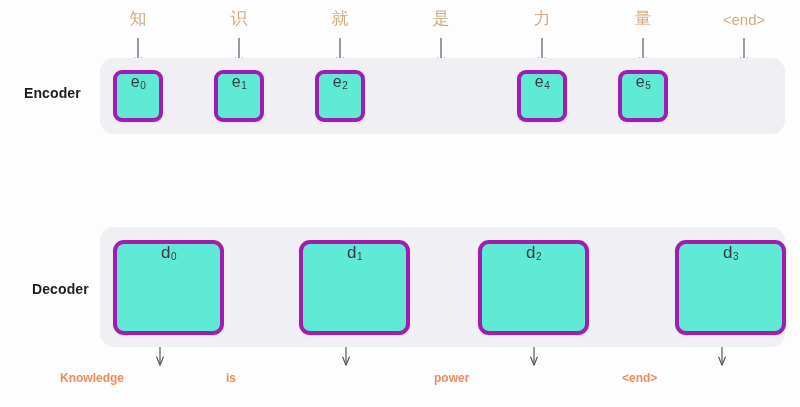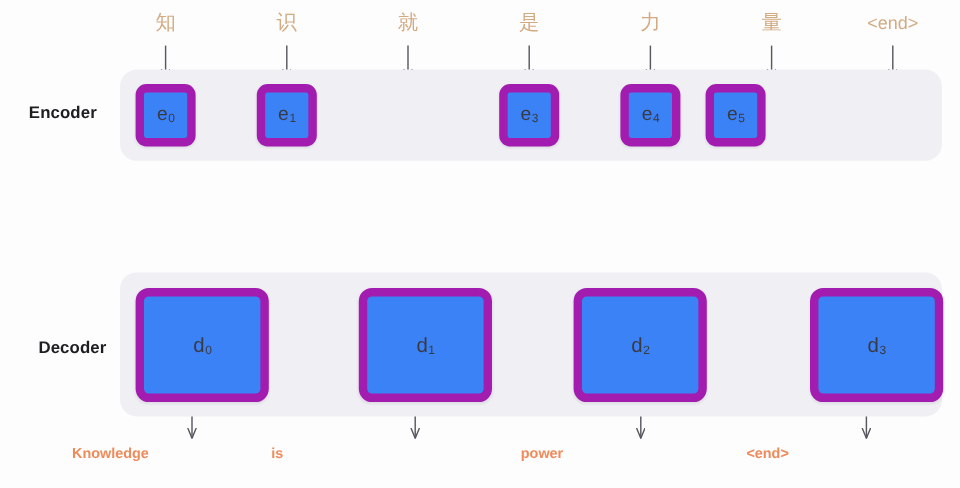--- a/index.html
+++ b/index.html
@@ -46,26 +46,25 @@
   #decoder-band {
     left: 100px;
     top: 227px;
     width: 685px;
     height: 120px;
   }
 
   
   .cell {
     position: absolute;
-    background: #3b82f6;
-    border: 7px solid #a21caf;
+    background: #5eead4;
+    border: 4px solid #a21caf;
     border-radius: 9px;
     box-shadow: 0 1px 2px rgba(60,60,80,0.10);
     display: flex;
-    align-items: center;
     justify-content: center;
     box-sizing: border-box;
   }
   .cell-text {
     font-size: 16px;
     color: #3a3a42;
     font-family: "Liberation Sans", "DejaVu Sans", sans-serif;
     line-height: 1;
     white-space: nowrap;
   }
@@ -179,27 +178,27 @@
   <div class="token-in" style="left:542px">力</div>
   <div class="token-in" style="left:643px">量</div>
   <div class="token-in latin" style="left:744px">&lt;end&gt;</div>
 
   <div class="cell enc-cell" style="left:113px">
     <span class="cell-text"><span>e</span><sub>0</sub></span>
   </div>
   <div class="cell enc-cell" style="left:214px">
     <span class="cell-text"><span>e</span><sub>1</sub></span>
   </div>
-  <div class="cell enc-cell" style="left:416px">
-    <span class="cell-text"><span>e</span><sub>3</sub></span>
+  <div class="cell enc-cell" style="left:315px">
+    <span class="cell-text"><span>e</span><sub>2</sub></span>
   </div>
   <div class="cell enc-cell" style="left:517px">
     <span class="cell-text"><span>e</span><sub>4</sub></span>
   </div>
-  <div class="cell enc-cell" style="left:588px">
+  <div class="cell enc-cell" style="left:618px">
     <span class="cell-text"><span>e</span><sub>5</sub></span>
   </div>
 
   <div class="cell dec-cell" style="left:113px">
     <span class="cell-text"><span>d</span><sub>0</sub></span>
   </div>
   <div class="cell dec-cell" style="left:299px">
     <span class="cell-text"><span>d</span><sub>1</sub></span>
   </div>
   <div class="cell dec-cell" style="left:478px">

